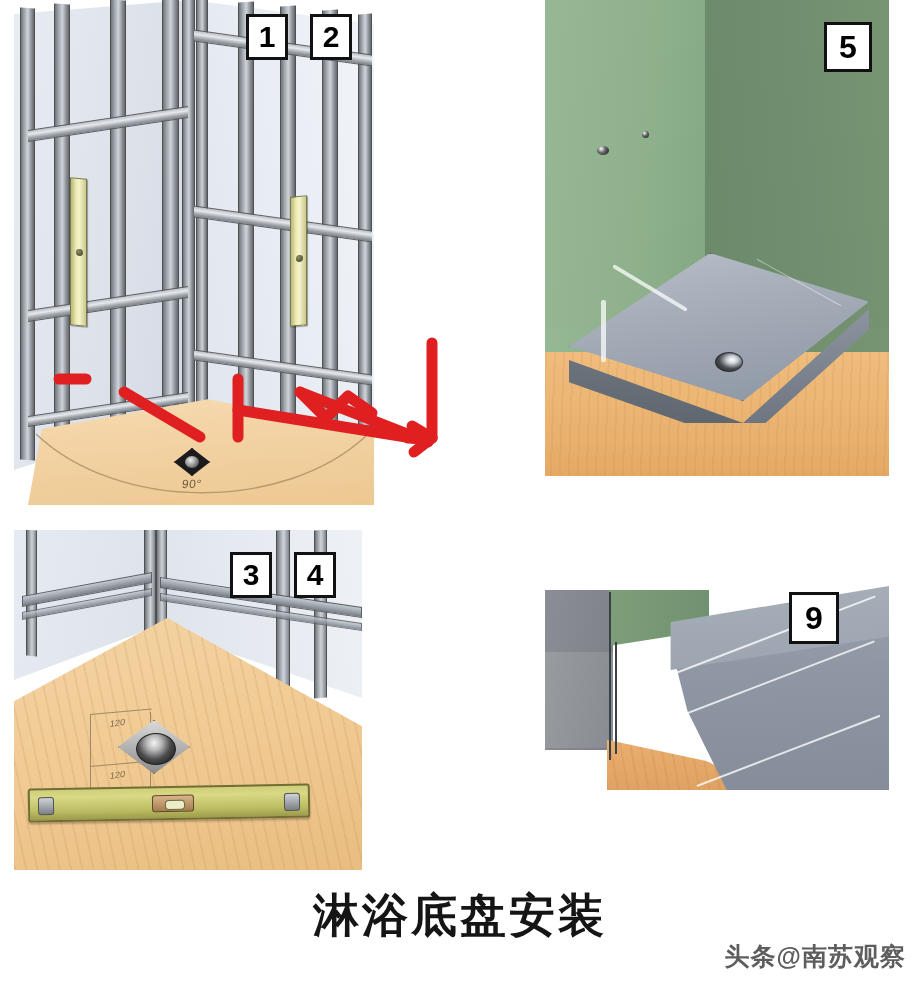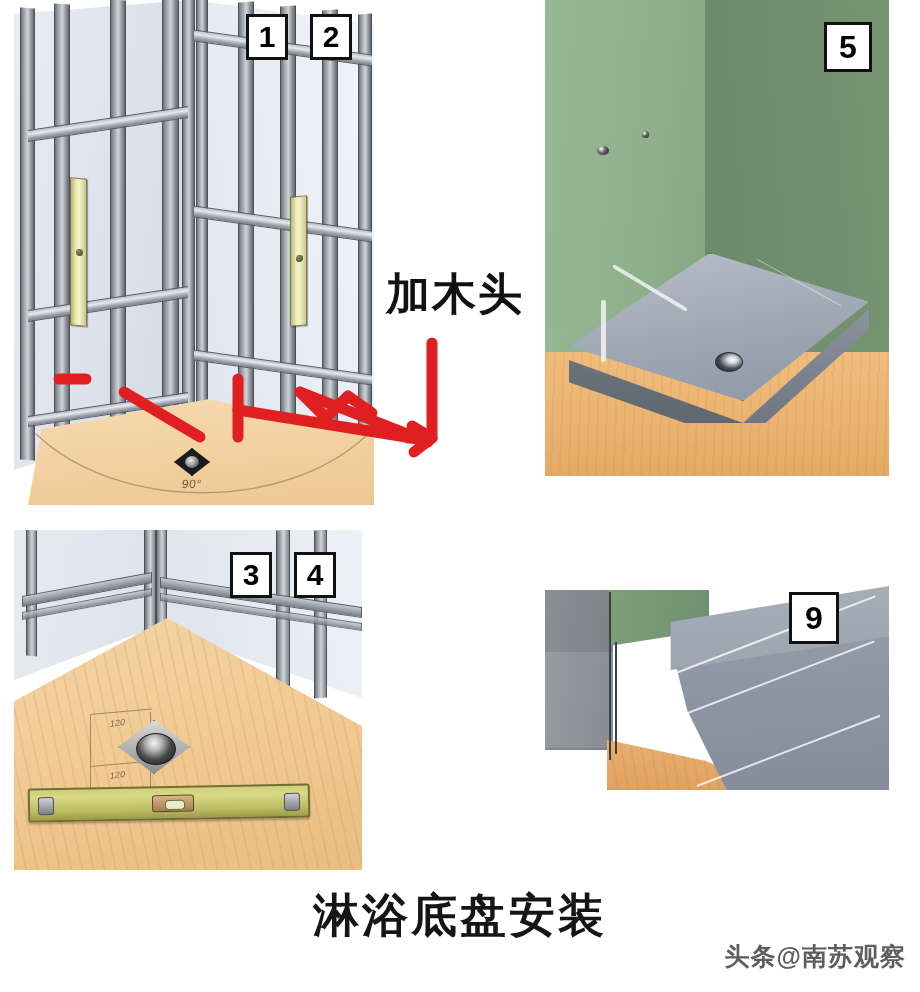--- a/index.html
+++ b/index.html
@@ -445,19 +445,18 @@
       <path d="M300 392 L326 418 L348 396 L372 413"></path>
 
       <path d="M300 392 L428 442"></path>
 
       <path d="M432 343 L432 438 L408 438"></path>
       <path d="M432 438 L412 426"></path>
       <path d="M432 438 L414 452"></path>
     </g>
   </svg>
 
-  <div id="addwood-label">加木头</div>
 
   <div id="caption">淋浴底盘安装</div>
 
   <div id="watermark">头条@南苏观察</div>
 
 </div>
 
 </body></html>

